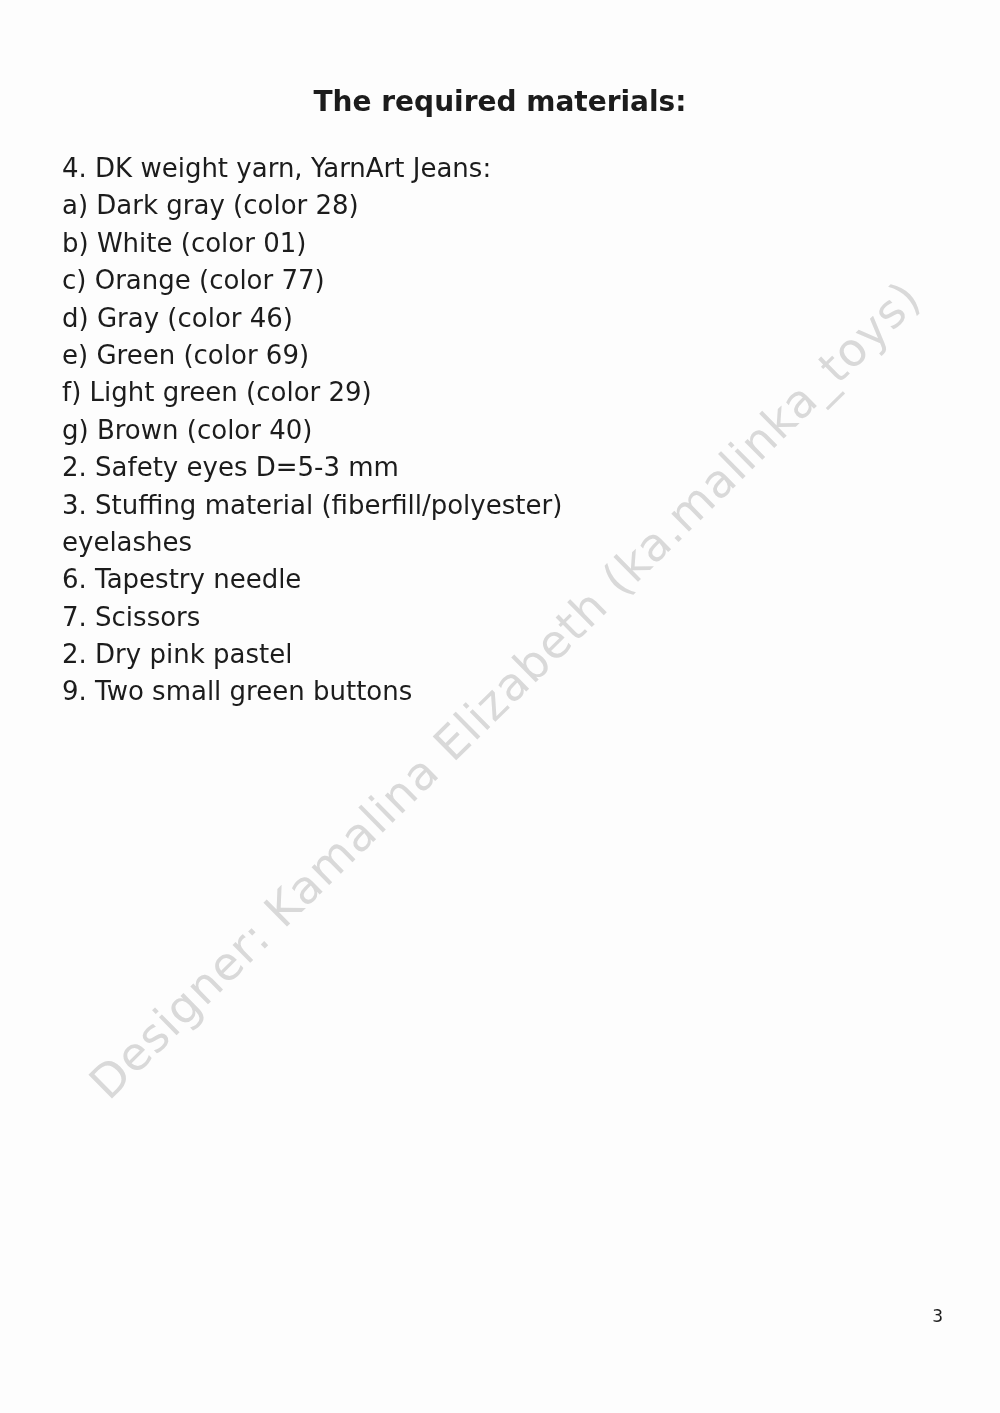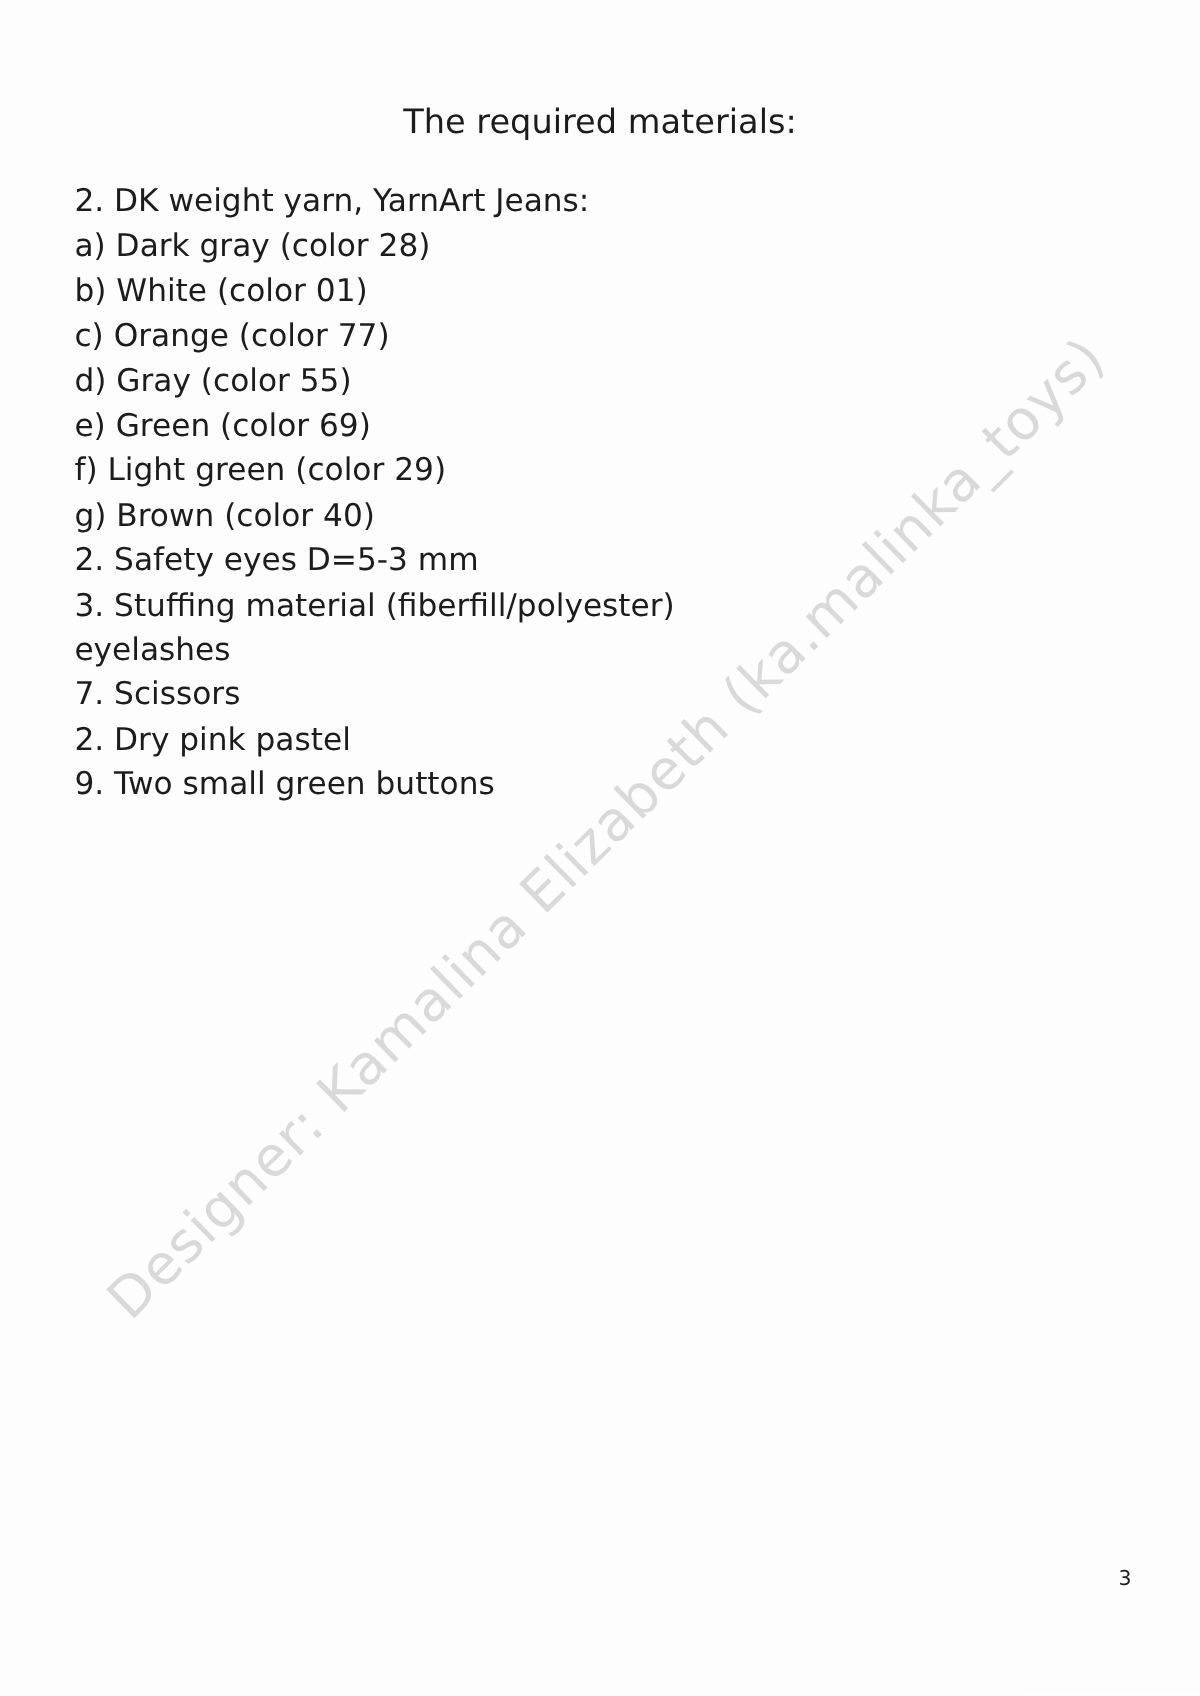--- a/index.html
+++ b/index.html
@@ -28,21 +28,21 @@
     color: #d9d9d9;
     pointer-events: none;
     user-select: none;
   }
   .title {
     position: relative;
     margin: 84px 0 0 0;
     text-align: center;
     font-size: 28px;
     line-height: 36px;
-    font-weight: normal;
+    font-weight: bold;
     color: #1c1c1c;
   }
   .lines {
     position: relative;
     margin: 30px 60px 0 62px;
   }
   .line {
     height: 37.4px;
     line-height: 37.4px;
     font-size: 26px;
@@ -60,31 +60,32 @@
 </head>
 <body>
 
 <div class="page">
 
   <div class="watermark">Designer: Kamalina Elizabeth (ka.malinka_toys)</div>
 
   <h1 class="title">The required materials:</h1>
 
   <div class="lines">
-    <div class="line">2. DK weight yarn, YarnArt Jeans:</div>
+    <div class="line">4. DK weight yarn, YarnArt Jeans:</div>
     <div class="line">a) Dark gray (color 28)</div>
     <div class="line">b) White (color 01)</div>
     <div class="line">c) Orange (color 77)</div>
-    <div class="line">d) Gray (color 55)</div>
+    <div class="line">d) Gray (color 46)</div>
     <div class="line">e) Green (color 69)</div>
     <div class="line">f) Light green (color 29)</div>
     <div class="line">g) Brown (color 40)</div>
     <div class="line">2. Safety eyes D=5-3 mm</div>
     <div class="line">3. Stuffing material (fiberfill/polyester)</div>
     <div class="line">eyelashes</div>
+    <div class="line">6. Tapestry needle</div>
     <div class="line">7. Scissors</div>
     <div class="line">2. Dry pink pastel</div>
     <div class="line">9. Two small green buttons</div>
   </div>
 
   <div class="page-number">3</div>
 
 </div>
 
 </body></html>

